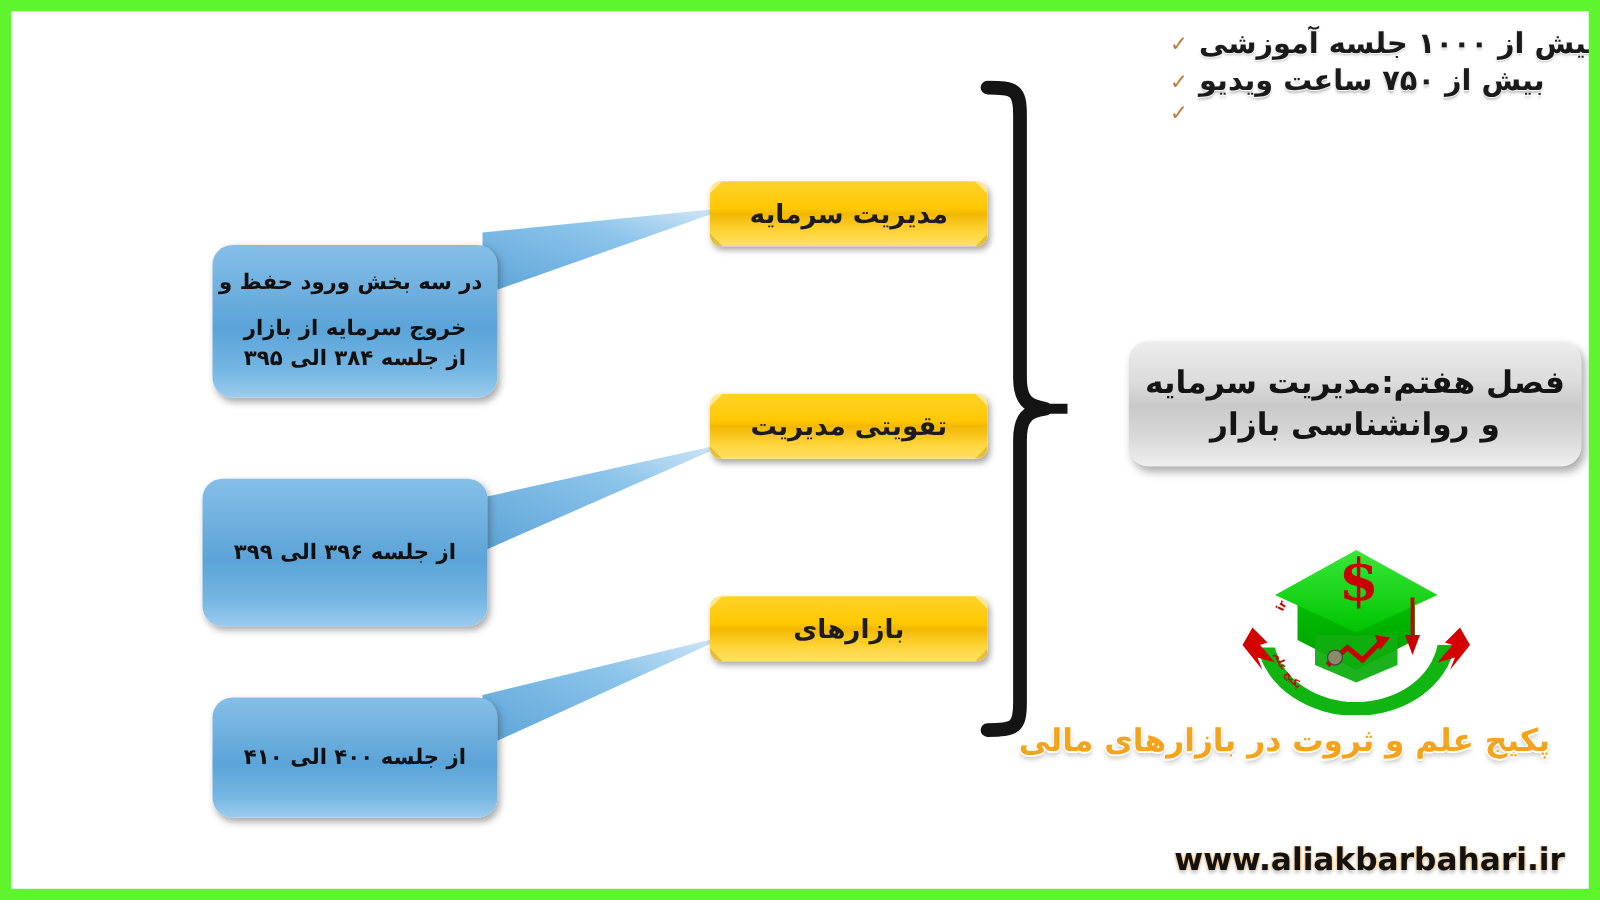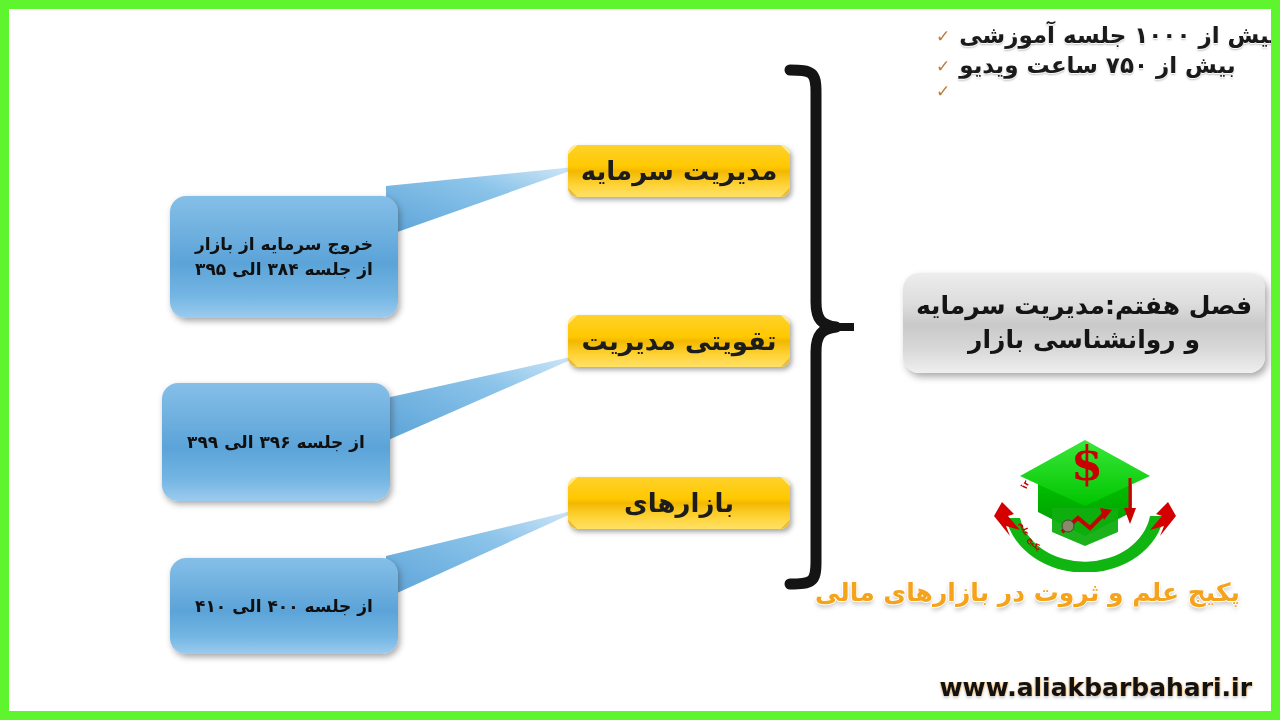--- a/index.html
+++ b/index.html
@@ -89,21 +89,21 @@
     border-radius: 9px;
     background:
       linear-gradient(135deg, rgba(255,255,255,0.50) 0 7px, transparent 7px) top left /50% 50% no-repeat,
       linear-gradient(225deg, rgba(255,255,255,0.50) 0 7px, transparent 7px) top right/50% 50% no-repeat,
       linear-gradient(45deg,  rgba(190,130,0,0.35) 0 7px, transparent 7px) bottom left /50% 50% no-repeat,
       linear-gradient(315deg, rgba(190,130,0,0.35) 0 7px, transparent 7px) bottom right/50% 50% no-repeat;
     pointer-events: none;
   }
   .ybox-text {
     position: relative;
-    font-size: 26px;
+    font-size: 21px;
     font-weight: bold;
     color: #1c1c1c;
     direction: rtl;
     white-space: nowrap;
   }
   #ybox-0 { left: 568px; top: 145px; }
   #ybox-1 { left: 568px; top: 315px; }
   #ybox-2 { left: 568px; top: 477px; }
 
   
@@ -316,20 +316,21 @@
   </div>
   <div class="ybox" id="ybox-1">
     <span class="ybox-text">تقویتی مدیریت</span>
   </div>
   <div class="ybox" id="ybox-2">
     <span class="ybox-text">بازارهای</span>
   </div>
 
   <div class="callout" id="callout-0">
     <div class="callout-lines">
+      <div class="callout-line spaced">در سه بخش ورود حفظ و</div>
       <div class="callout-line">خروج سرمایه از بازار</div>
       <div class="callout-line">از جلسه ۳۸۴ الی ۳۹۵</div>
     </div>
   </div>
   <div class="callout" id="callout-1">
     <div class="callout-lines">
       <div class="callout-line">از جلسه ۳۹۶ الی ۳۹۹</div>
     </div>
   </div>
   <div class="callout" id="callout-2">

